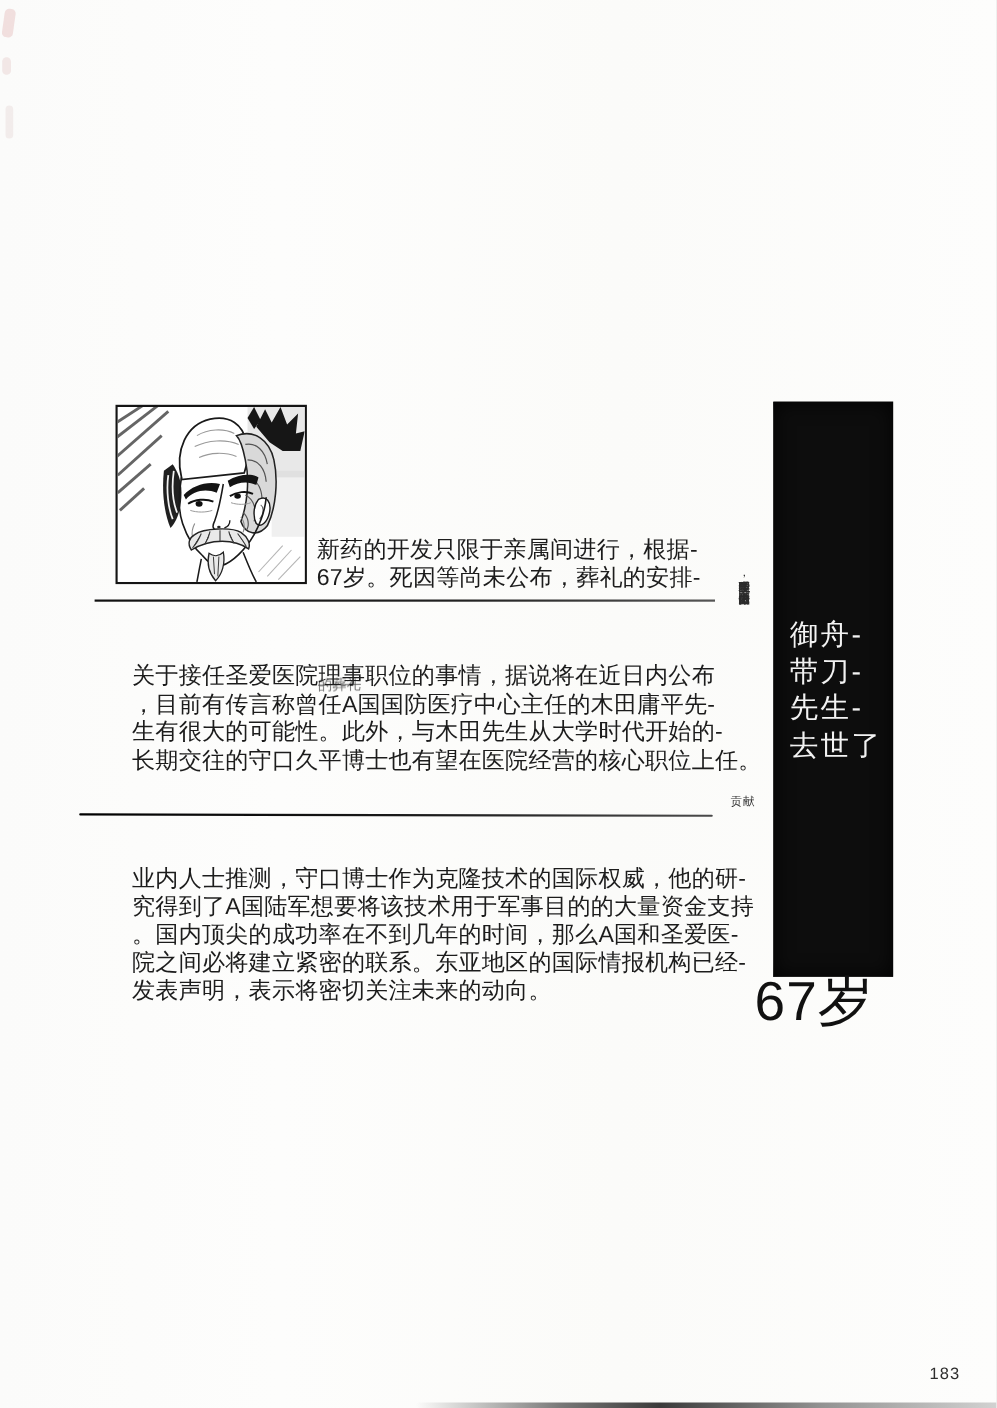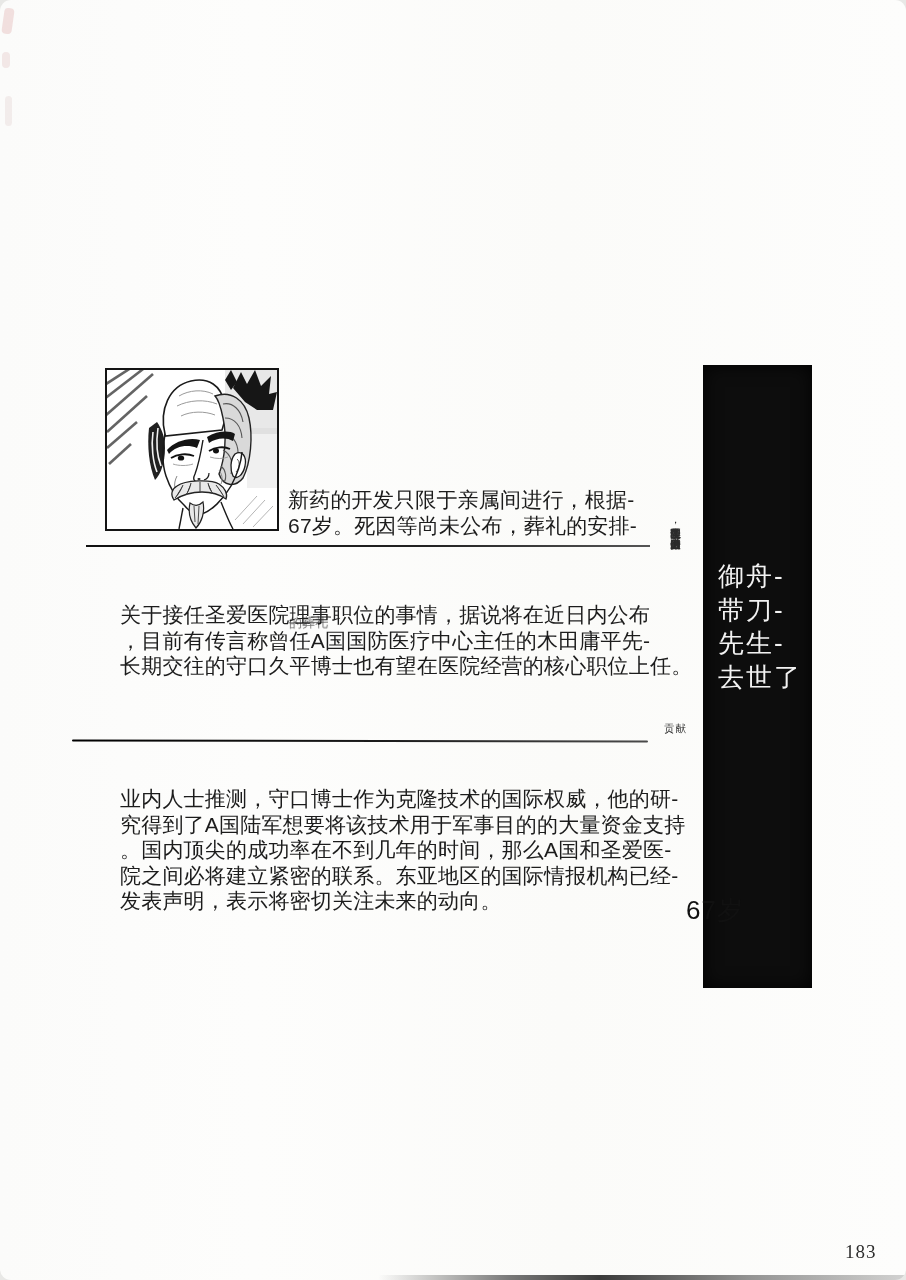--- a/index.html
+++ b/index.html
@@ -4,21 +4,20 @@
 <style>
   html,body{margin:0;padding:0;background:#e8e8e6;}
   .page{
     position:relative;
     width:906px;height:1280px;
     margin:0 auto;
     background:linear-gradient(90deg,#fbfbfa 0%,#fdfdfc 28%,#fbfbf9 62%,#fdfdfc 100%);
     overflow:hidden;
     font-family:"Liberation Sans","DejaVu Sans",sans-serif;
     color:#1c1c1c;
-    border-radius:11px;
   }
   
   .scan-mark{position:absolute;border-radius:4px;}
   .m1{left:3px;top:8px;width:10px;height:26px;background:rgba(214,150,150,.28);transform:rotate(8deg);}
   .m2{left:2px;top:52px;width:8px;height:16px;background:rgba(210,160,160,.22);}
   .m3{left:5px;top:96px;width:7px;height:30px;background:rgba(200,160,160,.16);}
 
   
   .portrait{
     position:absolute;left:105px;top:368px;width:170px;height:159px;
@@ -44,21 +43,21 @@
     position:absolute;left:289px;top:614px;
     font-size:13px;color:rgba(70,70,70,.75);
     text-decoration:line-through;
     filter:blur(.3px);
     transform:rotate(-1deg);
     text-align:center;
   }
 
   
   .banner{
-    position:absolute;left:703px;top:365px;width:109px;height:623px;
+    position:absolute;left:703px;top:365px;width:109px;height:523px;
     background:#0d0d0d;
     box-shadow:inset 0 0 18px rgba(0,0,0,.9);
   }
   .banner-text{position:absolute;left:15px;top:195px;color:#f2f2f2;}
   .banner-text .bl{font-size:26px;line-height:33.5px;letter-spacing:2px;white-space:nowrap;}
 
   
   .side-note{
     position:absolute;left:669px;top:520px;height:215px;
     writing-mode:vertical-rl;text-orientation:upright;
@@ -66,28 +65,28 @@
     white-space:nowrap;
   }
   .side-note-tail{
     position:absolute;left:664px;top:722px;
     font-size:10.5px;letter-spacing:1px;color:#2b2b2b;
   }
 
   
   .age{
     position:absolute;left:686px;top:889px;
-    font-size:26px;line-height:42px;color:#111;letter-spacing:1px;
+    font-size:50px;line-height:42px;color:#111;letter-spacing:1px;
   }
 
   
   .page-number{
     position:absolute;left:845px;top:1241px;
-    font-family:Liberation Serif, serif;
-    font-size:19px;color:#2e2e2e;letter-spacing:1px;
+    font-family:Liberation Sans, sans-serif;
+    font-size:15px;color:#2e2e2e;letter-spacing:1px;
   }
 
   
   .bottom-smudge{
     position:absolute;left:378px;bottom:0;width:528px;height:5px;
     border-radius:3px 0 0 3px;
     background:linear-gradient(to right,
       rgba(80,80,80,0) 0%,
       rgba(50,50,50,.65) 25%,
       rgba(25,25,25,.85) 42%,
@@ -198,20 +197,21 @@
   <div class="para para-1">
     <div class="ln">新药的开发只限于亲属间进行，根据-</div>
     <div class="ln">67岁。死因等尚未公布，葬礼的安排-</div>
   </div>
 
   <div class="overlap-frag">的葬礼</div>
 
   <div class="para para-2">
     <div class="ln">关于接任圣爱医院理事职位的事情，据说将在近日内公布</div>
     <div class="ln">，目前有传言称曾任A国国防医疗中心主任的木田庸平先-</div>
+    <div class="ln">生有很大的可能性。此外，与木田先生从大学时代开始的-</div>
     <div class="ln">长期交往的守口久平博士也有望在医院经营的核心职位上任。</div>
   </div>
 
   <div class="para para-3">
     <div class="ln">业内人士推测，守口博士作为克隆技术的国际权威，他的研-</div>
     <div class="ln">究得到了A国陆军想要将该技术用于军事目的的大量资金支持</div>
     <div class="ln">。国内顶尖的成功率在不到几年的时间，那么A国和圣爱医-</div>
     <div class="ln">院之间必将建立紧密的联系。东亚地区的国际情报机构已经-</div>
     <div class="ln">发表声明，表示将密切关注未来的动向。</div>
   </div>

